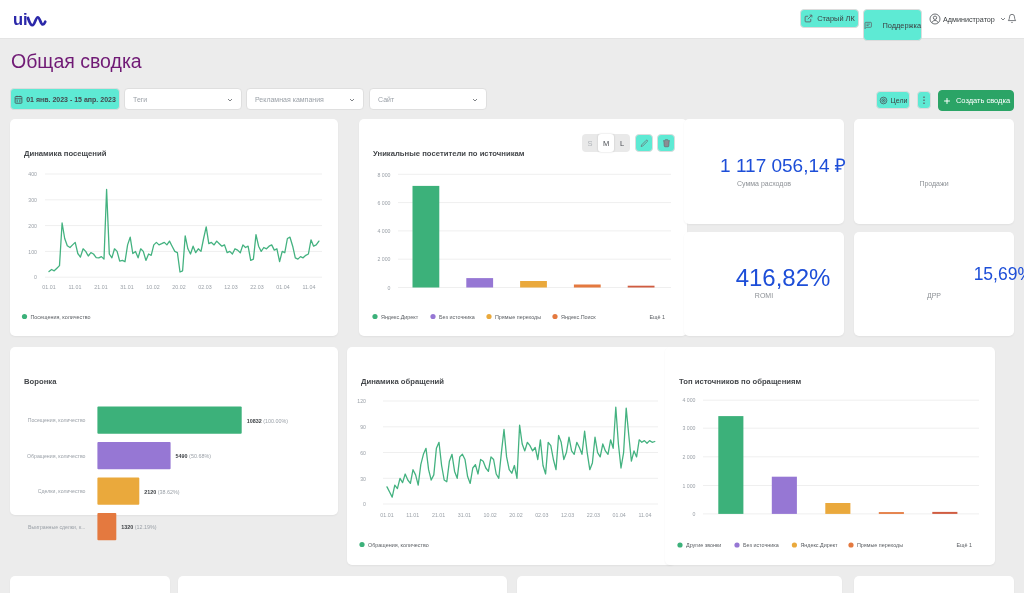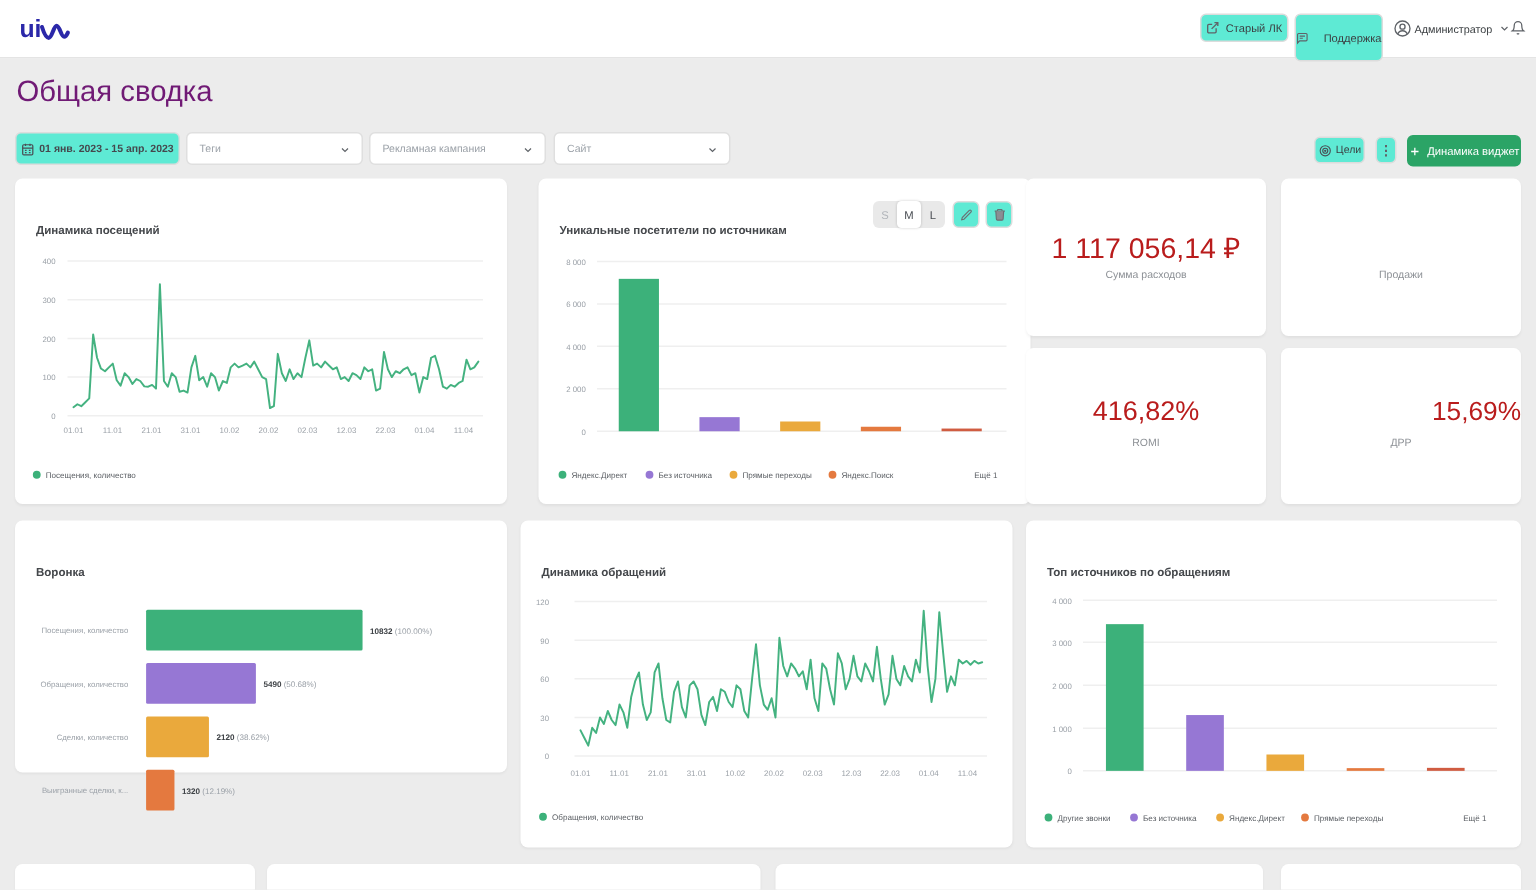--- a/index.html
+++ b/index.html
@@ -2,21 +2,21 @@
 <html><head><meta charset="utf-8">
 <style>
 * { margin:0; padding:0; box-sizing:border-box; }
 body { width:1024px; height:593px; background:#ececec; font-family:"Liberation Sans",sans-serif; position:relative; overflow:hidden; }
 .hdr { position:absolute; left:0; top:0; width:1024px; height:39px; background:#fff; border-bottom:1px solid #e4e4e4; }
 .hbtn { position:absolute; display:flex; align-items:center; justify-content:center; gap:4px; background:#5eead4; border:1px solid #dcdcdc; border-radius:4px; font-size:7.4px; color:#3c4043; white-space:nowrap; }
 .card { position:absolute; background:#fff; border-radius:5px; box-shadow:0 1px 2px rgba(0,0,0,0.05); }
 .ctitle { position:absolute; left:14px; top:18px; font-size:7.7px; font-weight:bold; color:#44474b;margin-top:12px; }
 .sel { position:absolute; height:22px; background:#fff; border:1px solid #dfdfdf; border-radius:4px; display:flex; align-items:center; padding:0 8px; font-size:7px; color:#9ba1a8; }
 .sel .chev { position:absolute; right:7px; top:7px; }
-.statval { position:absolute; width:100%; text-align:center; font-size:19px; color:#b91c1c; }
+.statval { position:absolute; width:100%; text-align:center; font-size:19px; color:#1d4ed8;margin-left:19px; }
 .statlab { position:absolute; width:100%; text-align:center; font-size:7px; color:#8d9196; }
 </style></head>
 <body>
 
 <div class="hdr"></div>
 <svg width="50" height="22" viewBox="0 0 100 44" style="position:absolute;left:13px;top:9px">
     <text x="0" y="31.5" font-family="Liberation Sans" font-weight="bold" font-size="33" fill="#2b28a9">ui</text>
     <path d="M30 18 C32.5 26 35 32.5 39 32.5 C43.5 32.5 45.5 16.5 49.5 16.5 C53.5 16.5 55.5 31 59.5 31 C61.5 31 63.2 28.5 64.5 25.5" fill="none" stroke="#2b28a9" stroke-width="5.4" stroke-linecap="round"></path>
   </svg>
 <div class="hbtn" style="left:800px;top:9px;width:59px;height:19px;">
@@ -79,21 +79,21 @@
       <circle cx="12" cy="12" r="4.5"></circle>
       <circle cx="12" cy="12" r="1" fill="#4a4e54"></circle>
     </svg>
     <span>Цели</span>
   </div>
 <div class="hbtn" style="left:917px;top:91px;width:14px;height:18px;color:#5f6368;font-weight:bold;font-size:9px;letter-spacing:0;">⋮</div>
 <div class="hbtn" style="left:938px;top:90px;width:76px;height:21px;background:#2ba466;border-color:#2ba466;color:#fff;font-size:7.5px;">
     <svg width="10" height="10" viewBox="0 0 24 24" fill="none" stroke="#fff" stroke-width="2.4">
       <path d="M12 5v14M5 12h14"></path>
     </svg>
-    <span>Динамика виджет</span>
+    <span>Создать сводка</span>
   </div>
 
 <div class="card" style="left:10px;top:119px;width:328px;height:217px;">
   <div class="ctitle">Динамика посещений</div>
   <svg width="328" height="217" style="position:absolute;left:0;top:0">
 <line x1="35" y1="55.0" x2="312" y2="55.0" stroke="#efefef" stroke-width="1"></line>
 <text x="27" y="57.2" text-anchor="end" font-size="5.2" fill="#9ba1a8">400</text>
 <line x1="35" y1="80.8" x2="312" y2="80.8" stroke="#efefef" stroke-width="1"></line>
 <text x="27" y="83.0" text-anchor="end" font-size="5.2" fill="#9ba1a8">300</text>
 <line x1="35" y1="106.6" x2="312" y2="106.6" stroke="#efefef" stroke-width="1"></line>
@@ -166,21 +166,21 @@
 </svg>
 </div>
 <div class="card" style="left:684px;top:119px;width:160px;height:105px;">
   <div class="statval" style="top:33px;">1 117 056,14 ₽</div>
   <div class="statlab" style="top:61px;">Сумма расходов</div>
 </div>
 <div class="card" style="left:854px;top:119px;width:160px;height:105px;">
   <div class="statlab" style="top:61px;">Продажи</div>
 </div>
 <div class="card" style="left:684px;top:232px;width:160px;height:104px;">
-  <div class="statval" style="top:32px;font-size:18px;">416,82%</div>
+  <div class="statval" style="top:32px;font-size:24px;">416,82%</div>
   <div class="statlab" style="top:60px;">ROMI</div>
 </div>
 <div class="card" style="left:854px;top:232px;width:160px;height:104px;">
   <div class="statval" style="top:32px;font-size:17.5px;text-align:right;">15,69%</div>
   <div class="statlab" style="top:60px;">ДРР</div>
 </div>
 
 <div class="card" style="left:10px;top:347px;width:328px;height:168px;">
   <div class="ctitle">Воронка</div>
   <svg width="328" height="218" style="position:absolute;left:0;top:0">
@@ -220,21 +220,21 @@
 <text x="169.0" y="170.3" text-anchor="middle" font-size="5.3" fill="#9ba1a8">20.02</text>
 <text x="194.8" y="170.3" text-anchor="middle" font-size="5.3" fill="#9ba1a8">02.03</text>
 <text x="220.6" y="170.3" text-anchor="middle" font-size="5.3" fill="#9ba1a8">12.03</text>
 <text x="246.4" y="170.3" text-anchor="middle" font-size="5.3" fill="#9ba1a8">22.03</text>
 <text x="272.2" y="170.3" text-anchor="middle" font-size="5.3" fill="#9ba1a8">01.04</text>
 <text x="298.0" y="170.3" text-anchor="middle" font-size="5.3" fill="#9ba1a8">11.04</text>
 <circle cx="15" cy="197.5" r="2.6" fill="#3cb17a"></circle>
       <text x="21" y="199.8" font-size="5.4" fill="#5a5e63">Обращения, количество</text>
 </svg>
 </div>
-<div class="card" style="left:684px;top:347px;width:330px;height:218px;">
+<div class="card" style="left:665px;top:347px;width:330px;height:218px;">
   <div class="ctitle">Топ источников по обращениям</div>
   <svg width="330" height="218" style="position:absolute;left:0;top:0">
 <line x1="38" y1="53.2" x2="314" y2="53.2" stroke="#efefef" stroke-width="1"></line>
 <text x="30.5" y="55.4" text-anchor="end" font-size="5.2" fill="#9ba1a8">4 000</text>
 <line x1="38" y1="81.2" x2="314" y2="81.2" stroke="#efefef" stroke-width="1"></line>
 <text x="30.5" y="83.4" text-anchor="end" font-size="5.2" fill="#9ba1a8">3 000</text>
 <line x1="38" y1="109.8" x2="314" y2="109.8" stroke="#efefef" stroke-width="1"></line>
 <text x="30.5" y="112.0" text-anchor="end" font-size="5.2" fill="#9ba1a8">2 000</text>
 <line x1="38" y1="138.5" x2="314" y2="138.5" stroke="#efefef" stroke-width="1"></line>
 <text x="30.5" y="140.7" text-anchor="end" font-size="5.2" fill="#9ba1a8">1 000</text>

